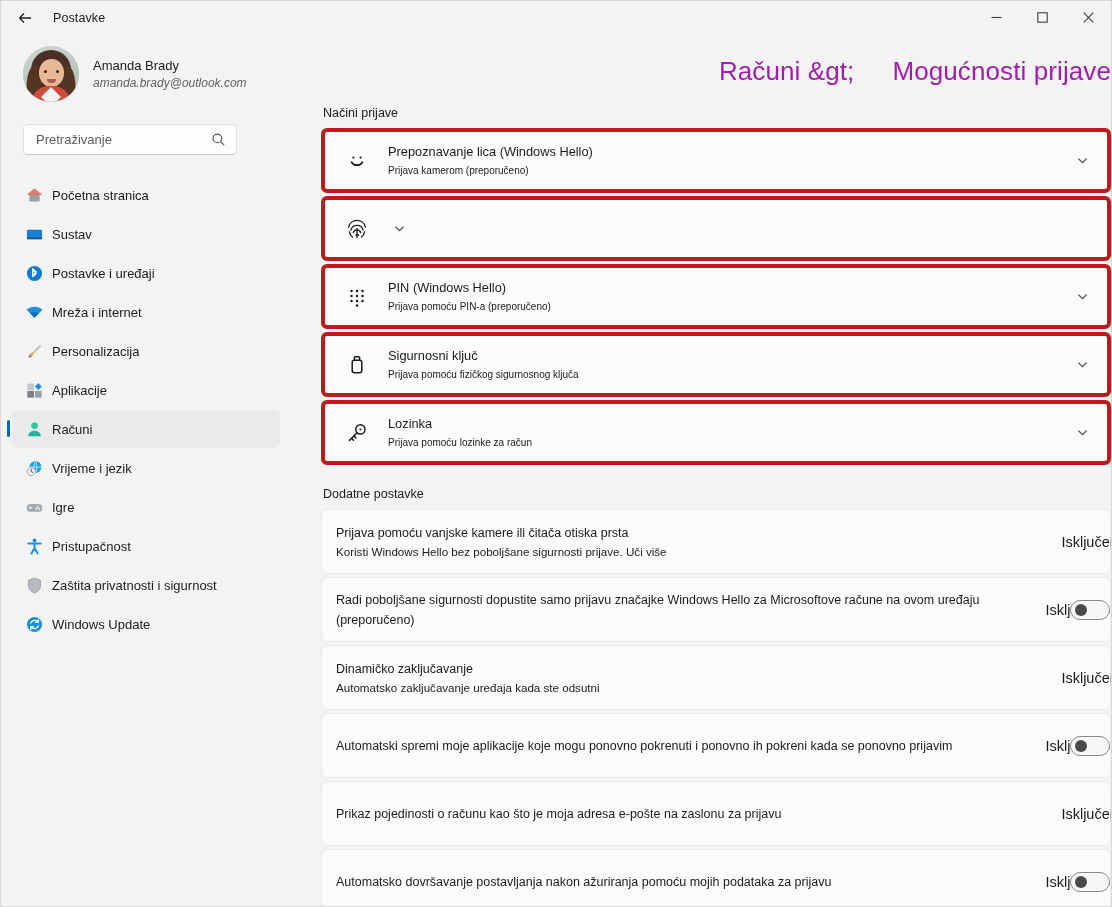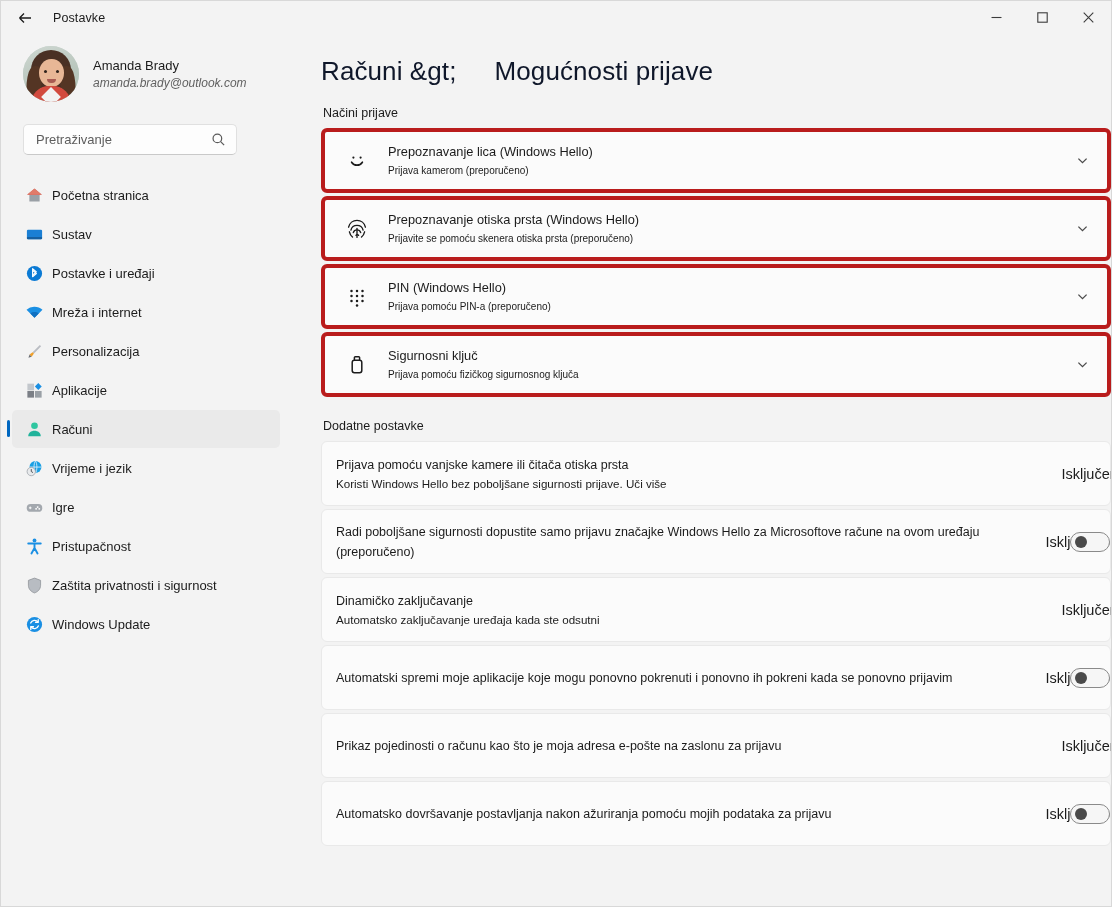--- a/index.html
+++ b/index.html
@@ -144,26 +144,27 @@
   .main {
     flex: 1 1 auto;
     min-width: 0;
     background: #f3f3f3;
     padding: 0 0 0 30px;
     overflow: hidden;
     position: relative;
   }
   .page-title {
     font-size: 26px;
-    color: #0f172a;
+    color: #a21caf;
     padding: 22px 0 0 0;
     display: flex;
     align-items: baseline;
     font-weight: 400;
     letter-spacing: .1px;
+    justify-content: flex-end;
   }
   .crumb-parent { font-size: 26px; }
   .crumb-current { font-size: 26px; margin-left: 38px; }
 
   .section-label {
     font-size: 12.5px;
     color: #1b1b1b;
     margin: 19px 0 8px 2px;
   }
   .cards { display: flex; flex-direction: column; gap: 3px; }
@@ -467,24 +468,20 @@
           <span class="card-ico">
             <svg width="26" height="26" viewBox="0 0 26 26" fill="none" stroke="#1b1b1b" stroke-width="1.35" stroke-linecap="round">
               <path d="M4.6 11.2a8.6 8.6 0 0116.8 0"></path>
               <path d="M6.9 14.1a6.3 6.3 0 0112.2 0"></path>
               <path d="M9.3 16.6a3.9 3.9 0 017.4 0"></path>
               <path d="M12 19.4a1.5 1.5 0 012.6 0"></path>
               <path d="M5.4 15.8c.5 2.1 1.6 4 3.1 5.3"></path>
               <path d="M20.6 15.8c-.5 2.1-1.6 4-3.1 5.3"></path>
               <path d="M13 12.4v9"></path>
             </svg>
-          </span>
-          <span class="card-text">
-            <span class="card-title">Prepoznavanje otiska prsta (Windows Hello)</span>
-            <span class="card-sub" style="display:block">Prijavite se pomoću skenera otiska prsta (preporučeno)</span>
           </span>
           <span class="chev">
             <svg width="13" height="13" viewBox="0 0 13 13">
                 <path d="M2.4 4.6L6.5 8.6l4.1-4"></path>
               </svg>
           </span>
         </div>
 
         <div class="card">
           <span class="card-ico">
@@ -523,20 +520,40 @@
             <span class="card-title">Sigurnosni ključ</span>
             <span class="card-sub" style="display:block">Prijava pomoću fizičkog sigurnosnog ključa</span>
           </span>
           <span class="chev">
             <svg width="13" height="13" viewBox="0 0 13 13">
                 <path d="M2.4 4.6L6.5 8.6l4.1-4"></path>
               </svg>
           </span>
         </div>
 
+        <div class="card">
+          <span class="card-ico">
+            <svg width="26" height="26" viewBox="0 0 26 26" fill="none" stroke="#1b1b1b" stroke-width="1.5" stroke-linecap="round">
+              <circle cx="16.4" cy="9.4" r="4.6"></circle>
+              <circle cx="16.4" cy="9.4" r="1" fill="#1b1b1b" stroke="none"></circle>
+              <path d="M13.2 12.7L5.4 20.5"></path>
+              <path d="M7.6 18.3l1.9 1.9"></path>
+              <path d="M9.9 16l1.9 1.9"></path>
+            </svg>
+          </span>
+          <span class="card-text">
+            <span class="card-title">Lozinka</span>
+            <span class="card-sub" style="display:block">Prijava pomoću lozinke za račun</span>
+          </span>
+          <span class="chev">
+            <svg width="13" height="13" viewBox="0 0 13 13">
+                <path d="M2.4 4.6L6.5 8.6l4.1-4"></path>
+              </svg>
+          </span>
+        </div>
 
       </div>
 
       <div class="section-label" style="margin-top:22px">Dodatne postavke</div>
 
       <div class="rows">
 
         <div class="row clipped">
           <span class="row-text">
             <span class="row-title" style="display:block">Prijava pomoću vanjske kamere ili čitača otiska prsta</span>

